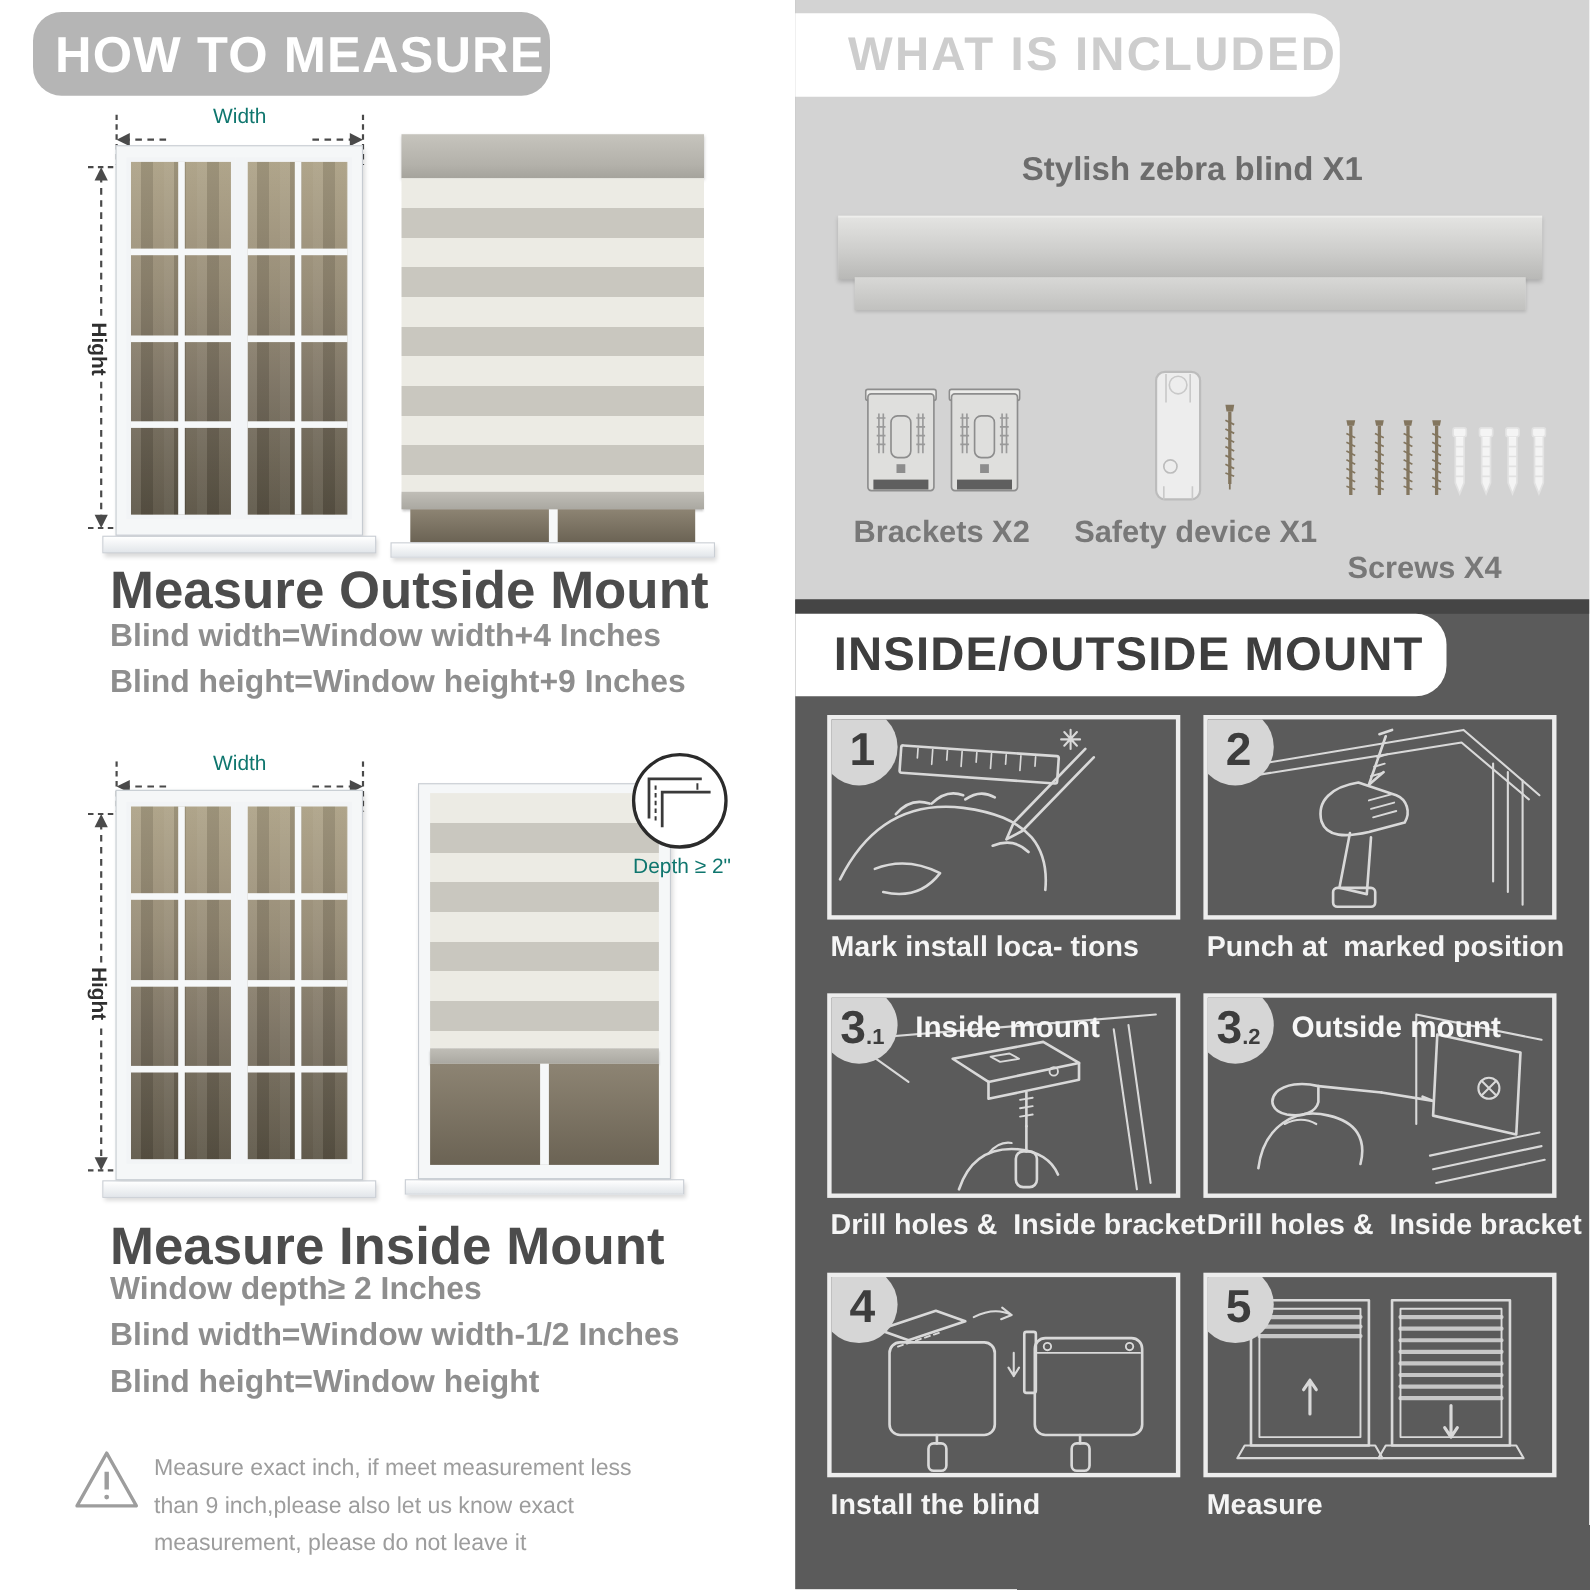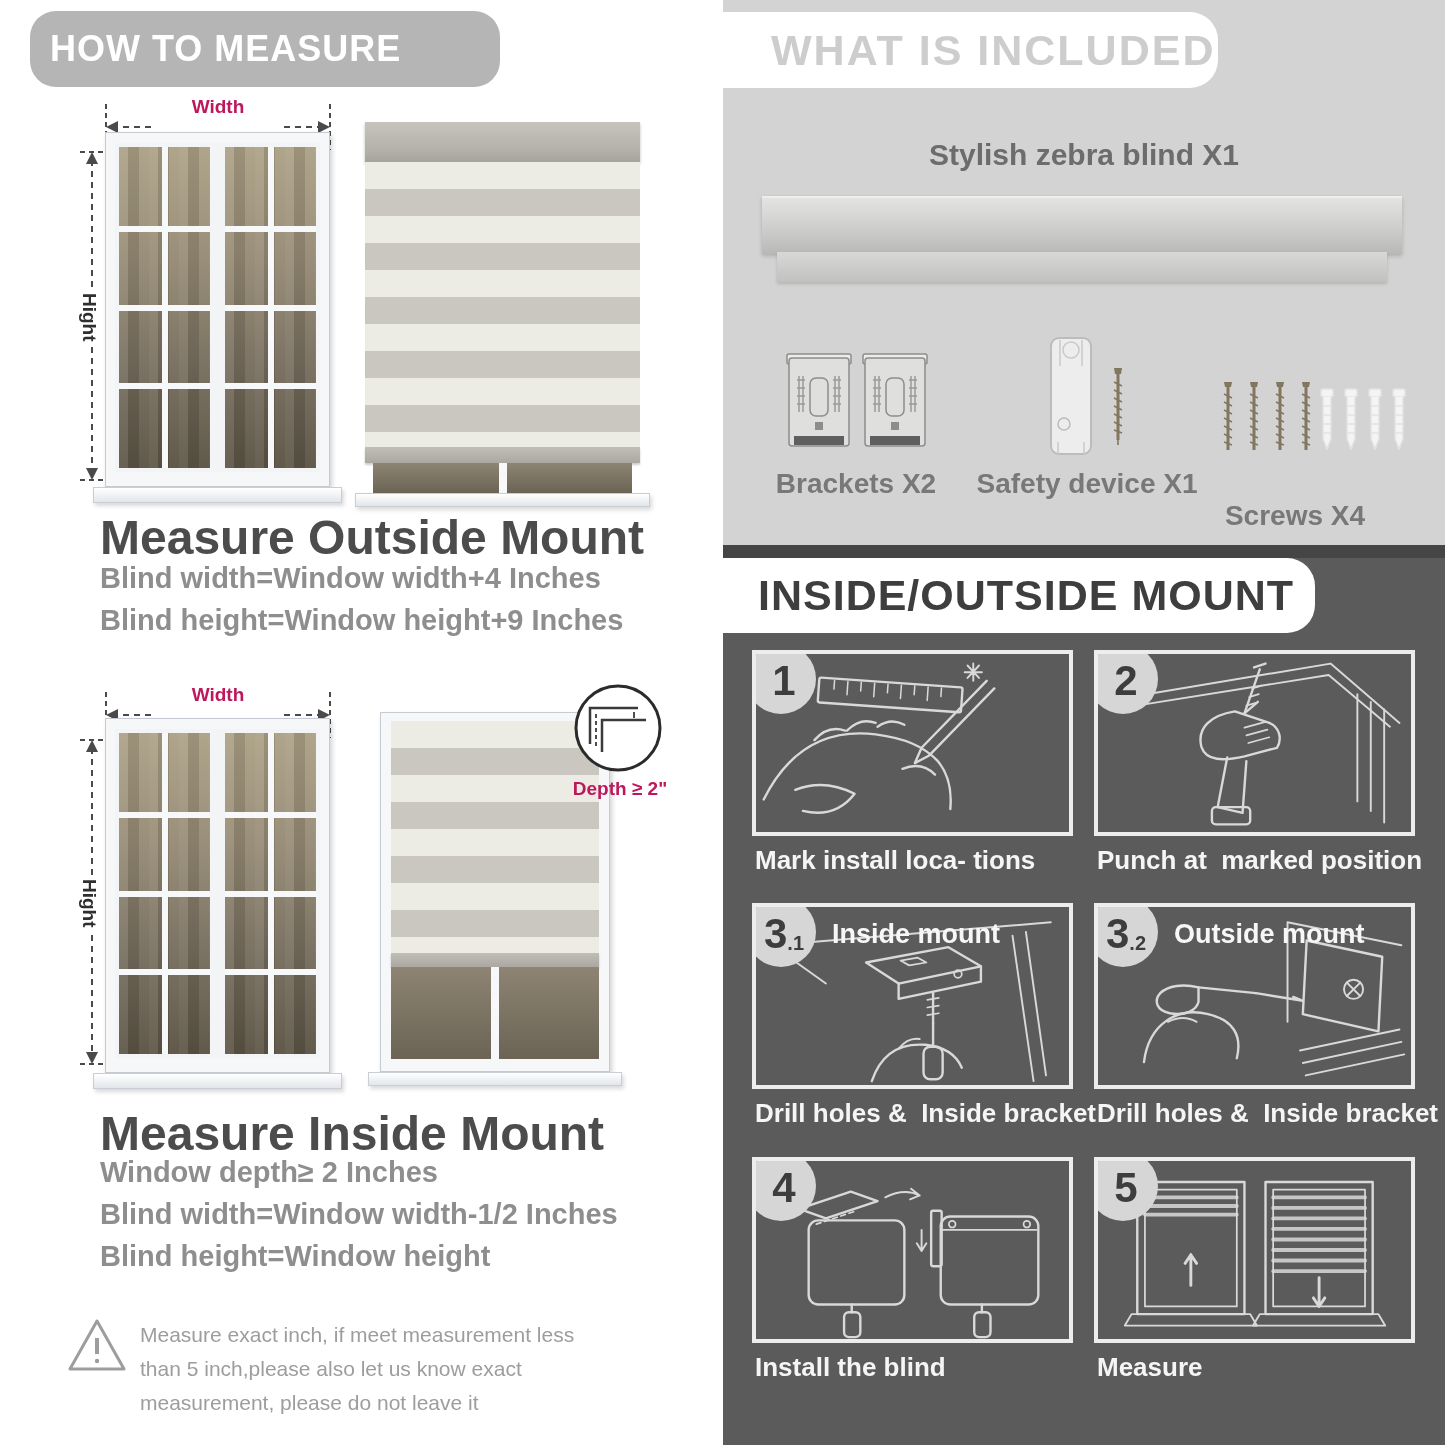--- a/index.html
+++ b/index.html
@@ -4,23 +4,23 @@
 <style>
   html,body{margin:0;padding:0;background:#ffffff;}
   .page{position:relative;width:1445px;height:1445px;overflow:hidden;background:#ffffff;
         font-family:"Liberation Sans", sans-serif;}
   .abs{position:absolute;}
 
   
   .left-half{position:absolute;left:0;top:0;width:723px;height:1445px;background:#ffffff;}
   .banner-left{position:absolute;left:30px;top:11px;width:470px;height:76px;background:#b5b5b5;
     border-radius:26px;display:flex;align-items:center;padding-left:20px;box-sizing:border-box;}
-  .banner-left span{font-size:36px;font-weight:bold;color:#ffffff;letter-spacing:1px;}
-
-  .meas-label{font-size:19px;font-weight:bold;color:#be185d;}
+  .banner-left span{font-size:46px;font-weight:bold;color:#ffffff;letter-spacing:1px;}
+
+  .meas-label{font-size:19px;font-weight:normal;color:#0f766e;}
   .width-label{width:120px;text-align:center;}
   .hight-label{writing-mode:vertical-rl;font-size:19px;font-weight:bold;color:#2f2f2f;background:#fff;padding:3px 0;}
 
   
   .window{position:absolute;background:#f5f7f8;border:1px solid #c6cbd1;box-shadow:2px 3px 5px rgba(0,0,0,.18);
     box-sizing:border-box;padding:10px 9px 14px 9px;}
   .sashes{display:flex;height:100%;gap:0;}
   .sash{flex:1;border:4px solid #f2f4f6;box-sizing:border-box;
     background:
       linear-gradient(#f6f8f9,#f6f8f9) 50% 0/6px 100% no-repeat,
@@ -189,21 +189,21 @@
     <div class="abs sec-line" style="left:100px;top:1240px;text-align:right;">Blind height=Window height</div>
 
     <div class="abs" style="left:66px;top:1316px;">
       <svg width="62" height="58" viewBox="0 0 62 58" fill="none" stroke="#9d9d9d" stroke-width="3" stroke-linejoin="round">
         <path d="M31,5 L58,53 L4,53 Z"></path>
         <line x1="31" y1="22" x2="31" y2="38" stroke-width="4"></line>
         <circle cx="31" cy="45" r="2.2" fill="#9d9d9d" stroke="none"></circle>
       </svg>
     </div>
     <div class="abs warn-text" style="left:140px;top:1318px;width:450px;">Measure exact inch, if meet measurement less
-than 5 inch,please also let us know exact
+than 9 inch,please also let us know exact
 measurement, please do not leave it</div>
   </section>
 
   <section class="right-half">
 
     <div class="included-section">
       <div class="banner-included">
         <span>WHAT IS INCLUDED</span>
       </div>
 

